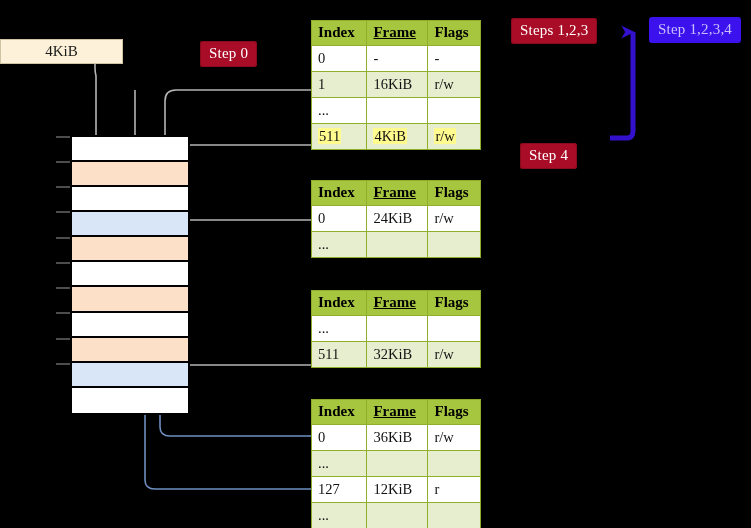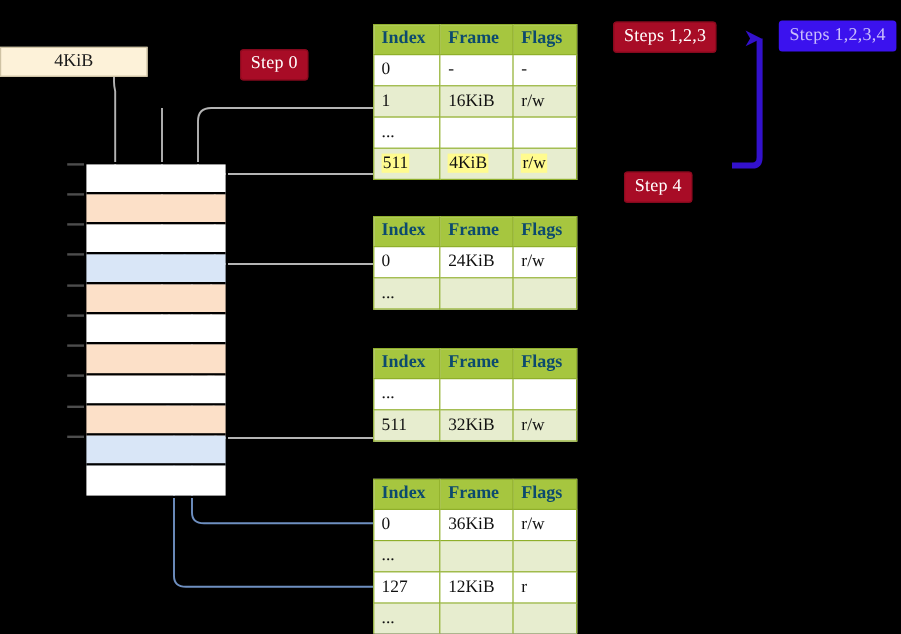--- a/index.html
+++ b/index.html
@@ -93,21 +93,21 @@
   .ptable {
     position: absolute;
     border-collapse: collapse;
     background: #FFFFFF;
     font-size: 14.5px;
     border: 1px solid #8FAF2B;
     box-sizing: border-box;
   }
   .ptable th {
     background: #A6C63F;
-    color: #0c4a6e;
+    color: #000000;
     font-weight: bold;
     text-align: left;
     padding: 3px 6px 4px 6px;
     border: 1px solid #8FAF2B;
     font-size: 15px;
     line-height: 1.15;
   }
   .ptable td {
     padding: 3px 6px 4px 6px;
     border: 1px solid #8FAF2B;
@@ -119,21 +119,21 @@
   .ptable tr.alt td { background: #E7EDCF; }
   .ptable tr.plain td { background: #FFFFFF; }
   .ptable td .hl {
     background: #FFFB8F;
     padding: 0 1px;
   }
   .ptable td.c-index { width: 56px; }
   .ptable td.c-frame { width: 61px; }
   .ptable td.c-flags { width: 52px; }
   .ptable th.c-index { width: 56px; }
-  .ptable th.c-frame { width: 61px; }
+  .ptable th.c-frame { width: 61px; text-decoration: underline; }
   .ptable th.c-flags { width: 52px; }
 </style>
 </head>
 <body>
 
 <div id="stage">
 
   <svg class="layer" viewBox="0 0 751 528">
     <defs>
       <marker id="arrowGrey" markerWidth="9" markerHeight="9" refX="4.2" refY="7.6" orient="auto" markerUnits="userSpaceOnUse">
@@ -198,21 +198,21 @@
       <div class="tick" style="left: 56px; top: 262px; width: 14px;"></div>
       <div class="tick" style="left: 56px; top: 287px; width: 14px;"></div>
       <div class="tick" style="left: 56px; top: 312px; width: 14px;"></div>
       <div class="tick" style="left: 56px; top: 338px; width: 14px;"></div>
       <div class="tick" style="left: 56px; top: 363px; width: 14px;"></div>
     </div>
 
   <div id="badge-holder">
       <div class="badge badge-red" style="left: 200px; top: 41px;">Step 0</div>
       <div class="badge badge-red" style="left: 511px; top: 18px;">Steps 1,2,3</div>
-      <div class="badge badge-blue" style="left: 649px; top: 17px;">Steps 1,2,3,4</div>
+      <div class="badge badge-blue" style="left: 649px; top: 17px;">Step 1,2,3,4</div>
       <div class="badge badge-red" style="left: 520px; top: 143px;">Step 4</div>
     </div>
 
   <div id="table-holder">
       <table class="ptable" style="left: 311px; top: 20px; width: 170px;">
         <thead>
           <tr>
             <th class="c-index">Index</th>
             <th class="c-frame">Frame</th>
             <th class="c-flags">Flags</th>

